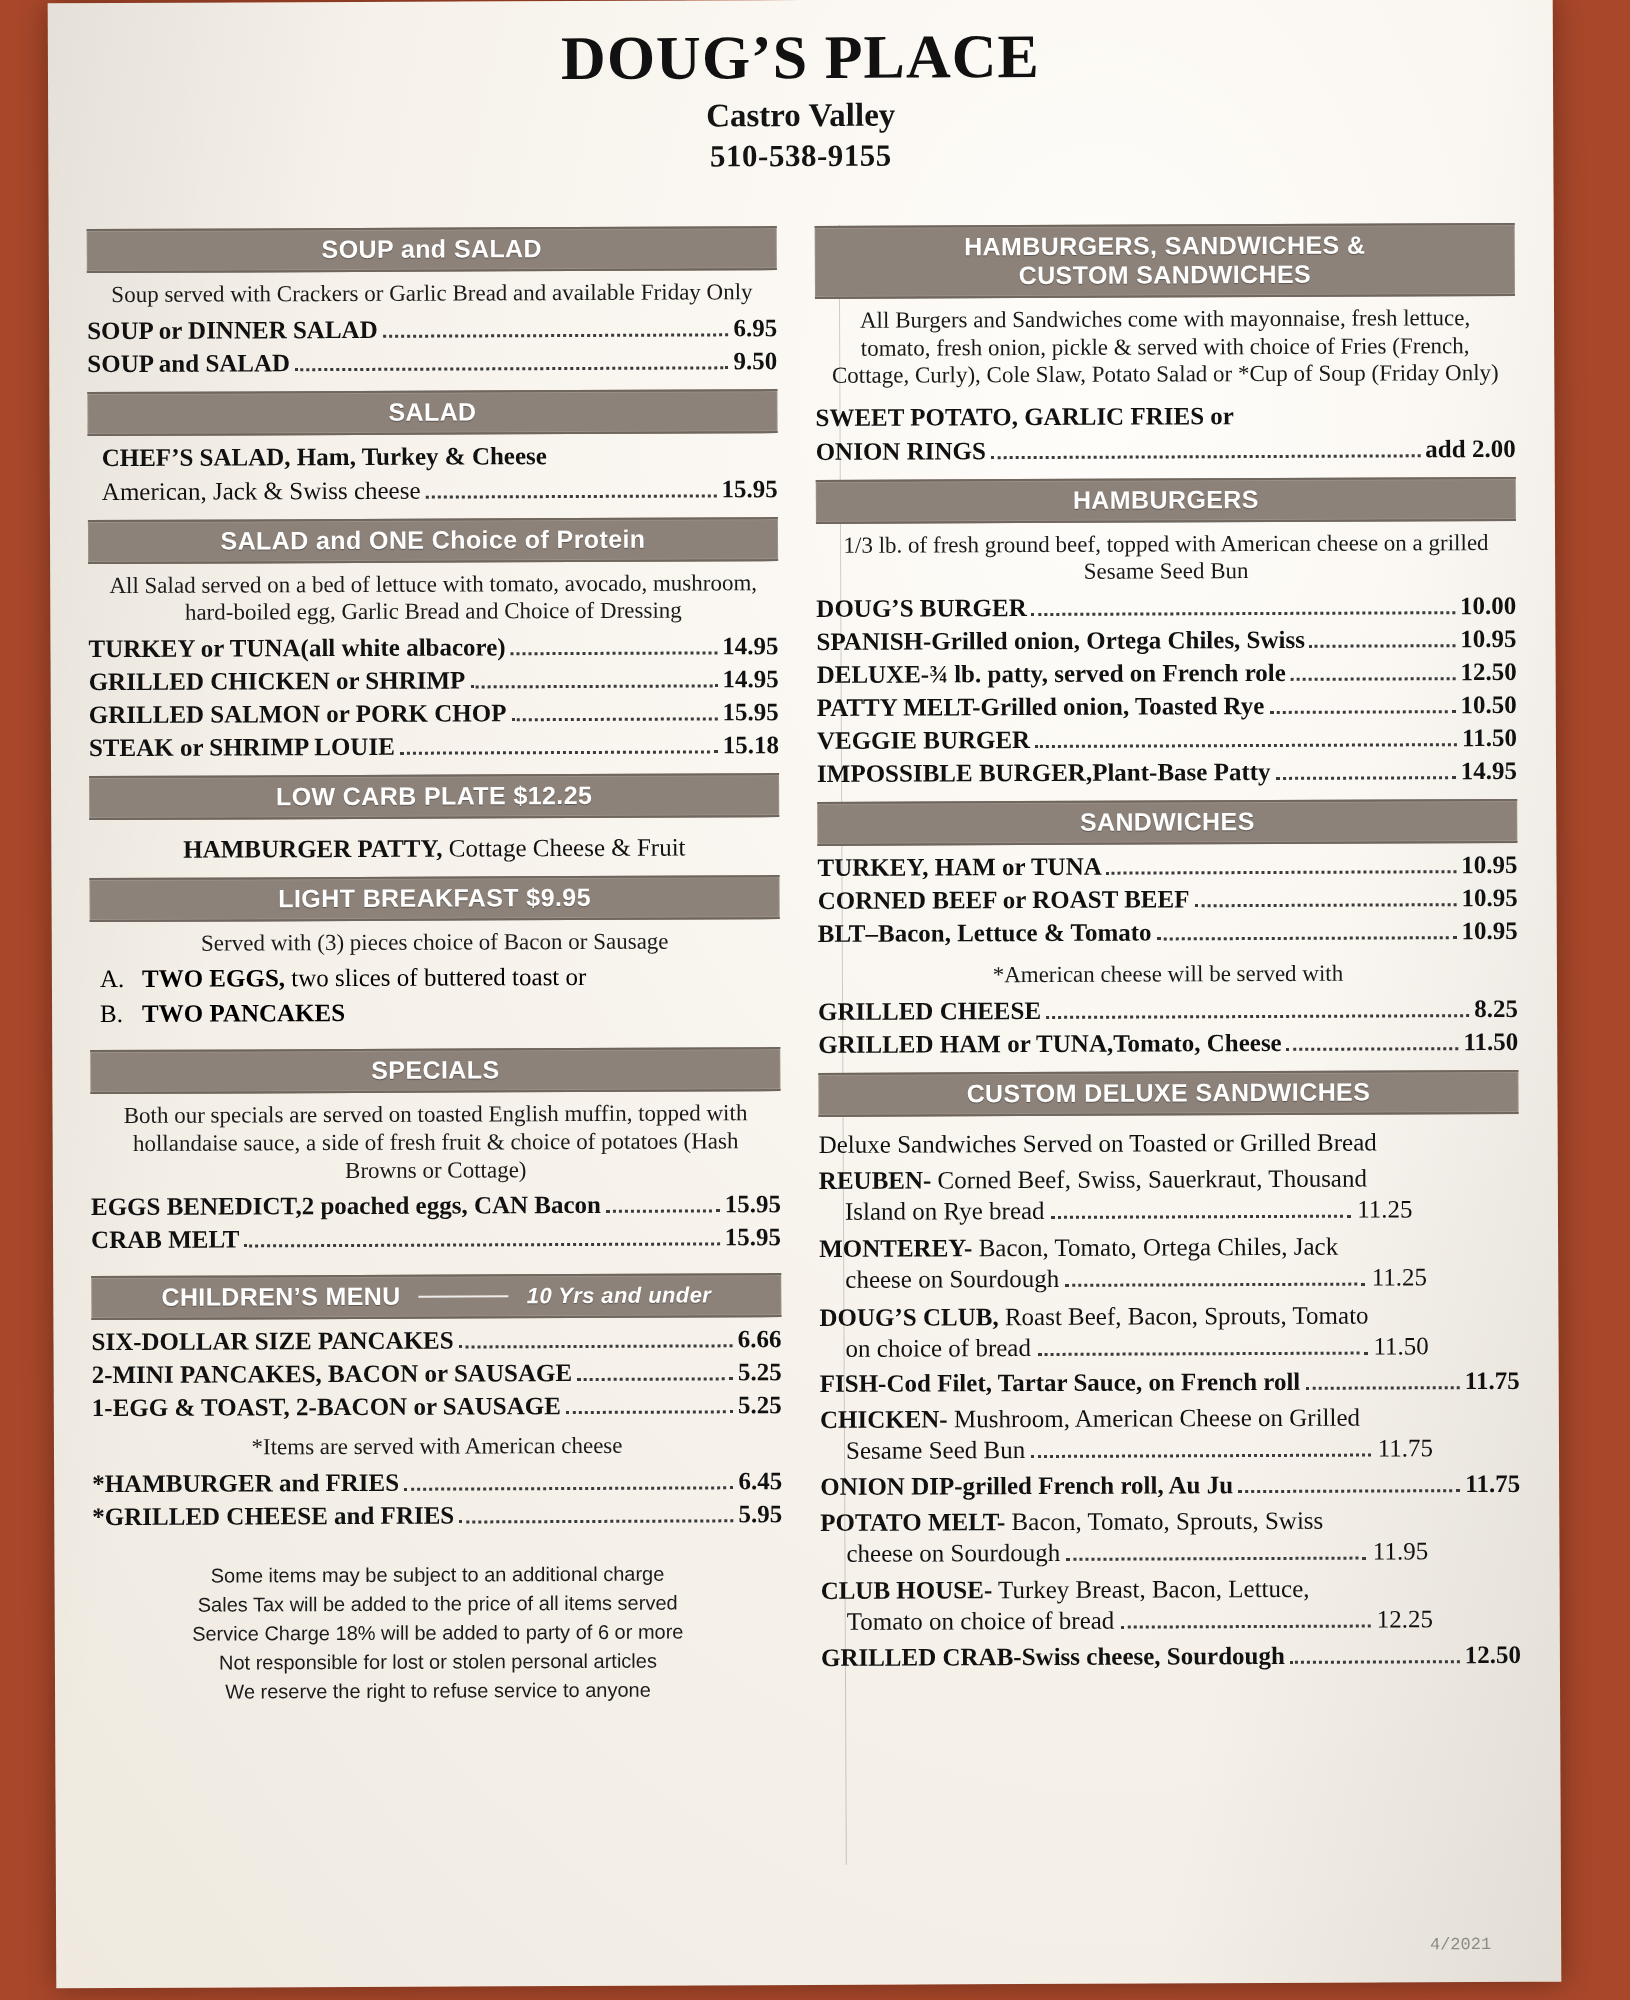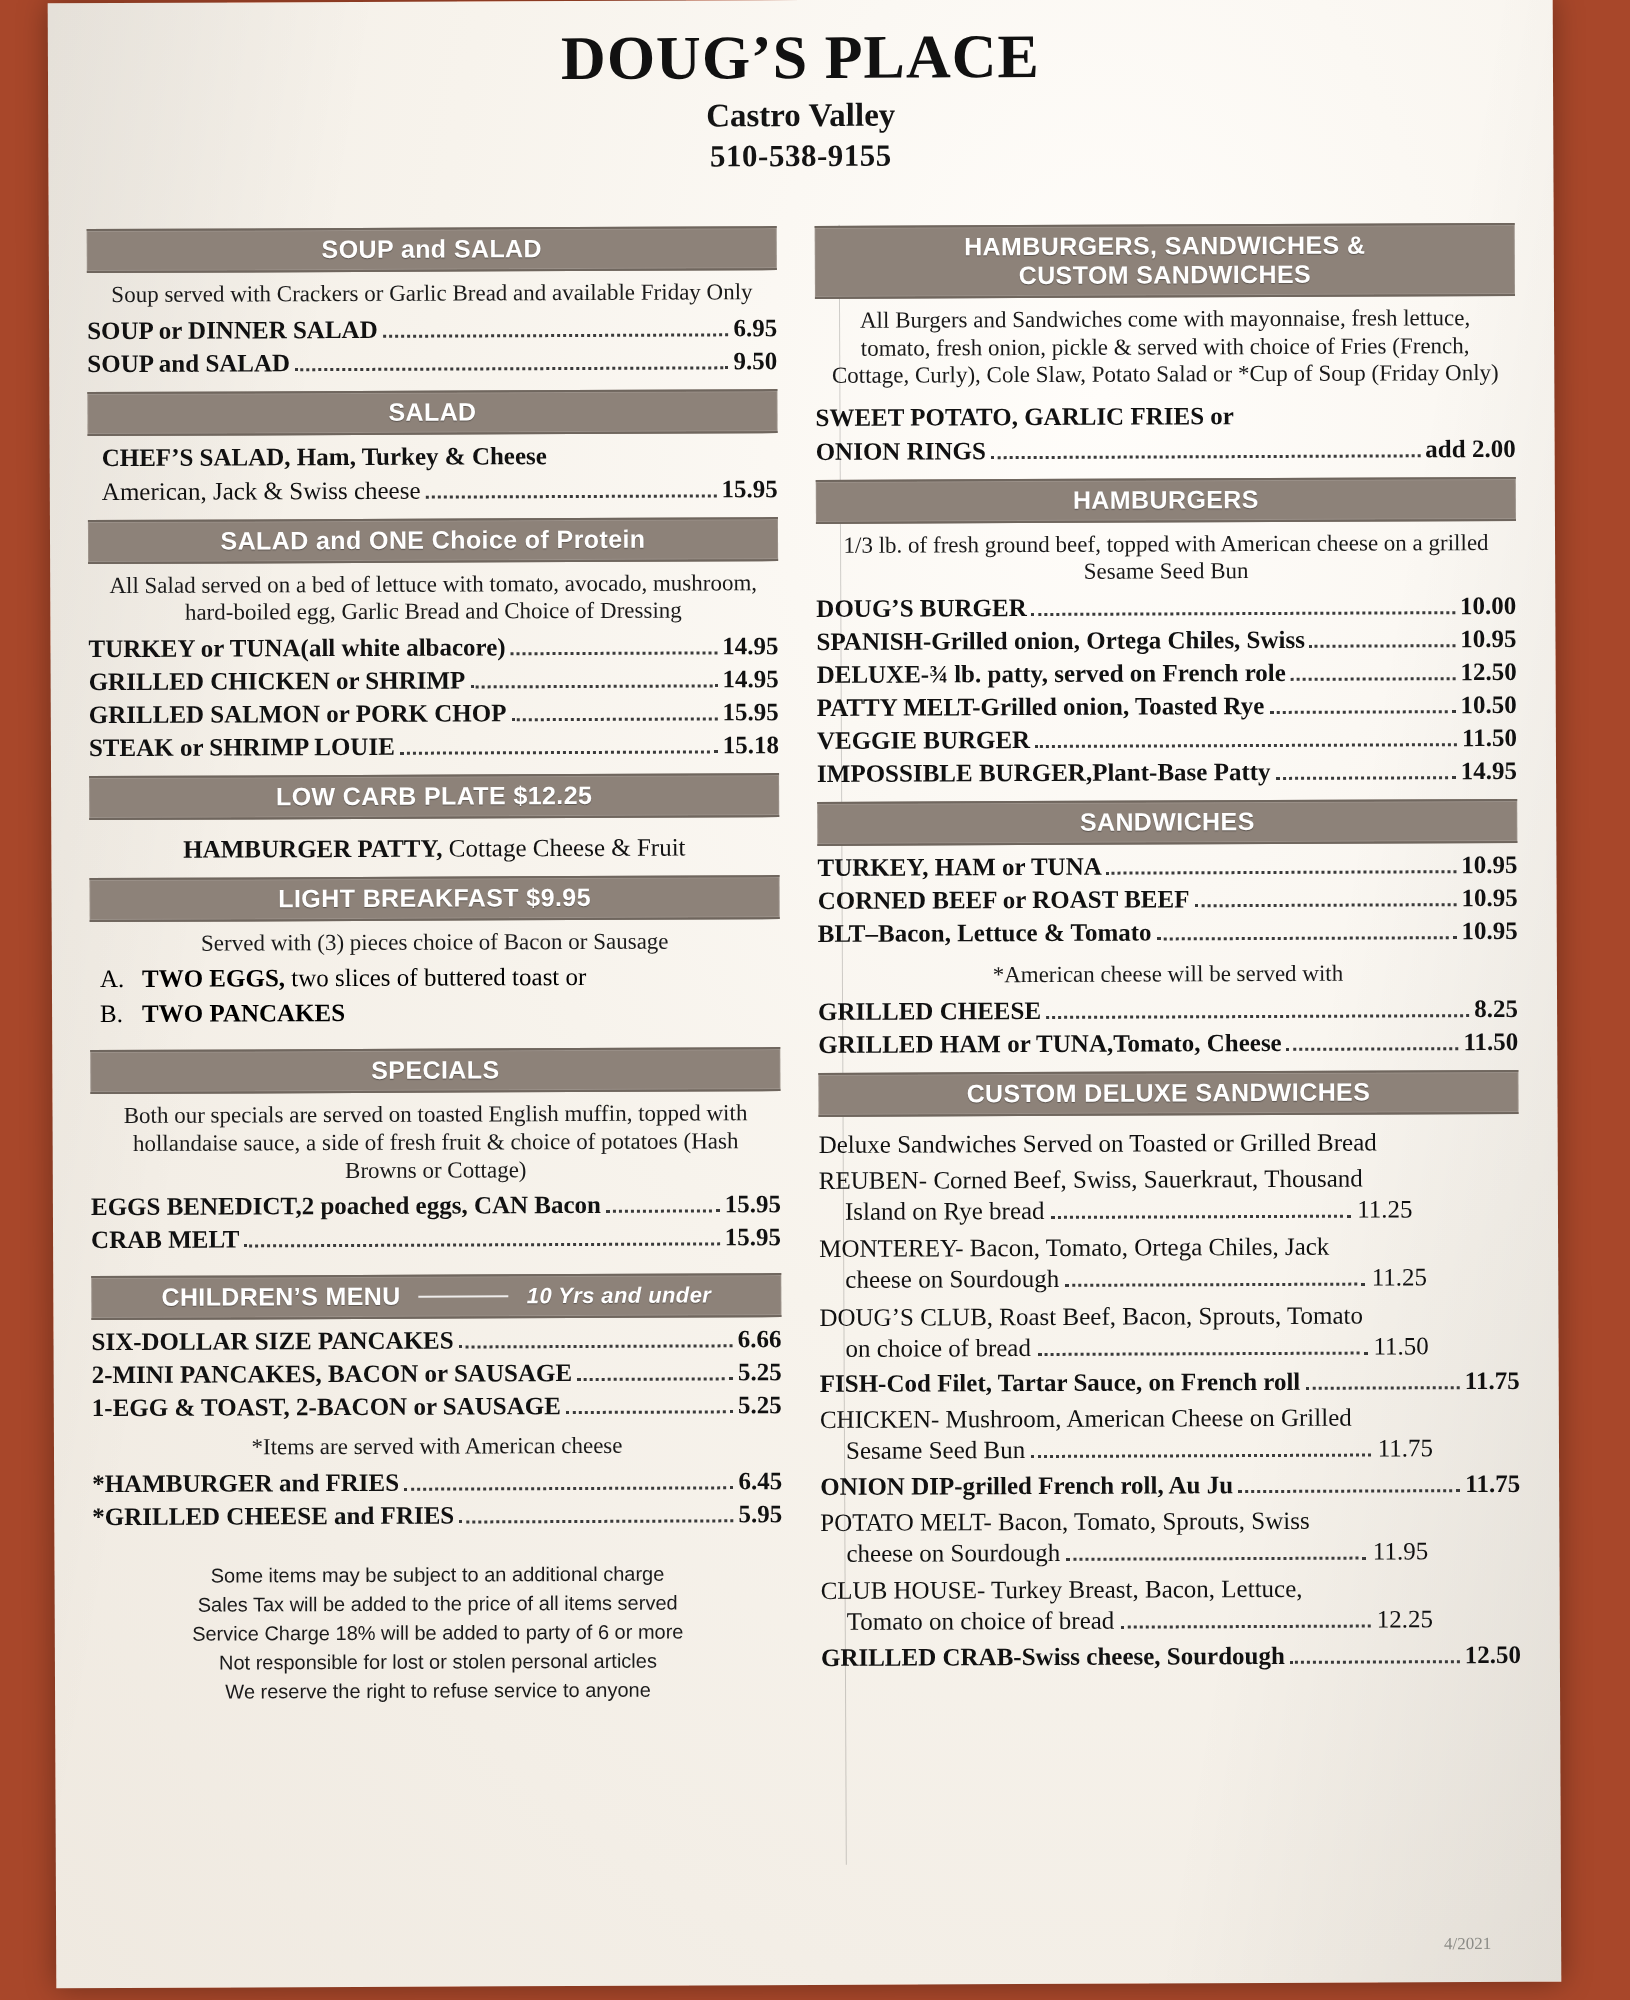--- a/index.html
+++ b/index.html
@@ -108,21 +108,21 @@
     height:1px;
   }
   .row .pr{white-space:nowrap;font-weight:bold;}
   
   .item2{
     font-size:25px;
     margin:6px 0;
     color:#111;
     line-height:1.25;
   }
-  .item2 .nm{font-weight:normal;}
+  .item2 .nm{font-weight:bold;}
   .item2 .sub{display:block;padding-left:26px;}
   .dotline{
     border-bottom:3px dotted #3a3a3a;
     display:inline-block;
     height:1px;
   }
   .plain{
     font-size:25px;margin:6px 0;color:#111;
   }
   .plain b{font-weight:bold;}
@@ -135,21 +135,21 @@
     text-align:center;
     font-family:"Liberation Sans", sans-serif;
     font-size:20px;
     line-height:1.45;
     color:#1b1b1b;
   }
   .datestamp{
     position:absolute;
     right:70px;bottom:28px;
     font-size:17px;color:#8b8b86;
-    font-family:Liberation Serif, serif;
+    font-family:Liberation Mono, monospace;
   }
 </style>
 </head>
 <body>
 
 <div id="menu-sheet">
   <div class="paper-shade"></div>
 
   <div class="title">DOUG’S PLACE</div>
   <div class="subtitle">Castro Valley</div>

